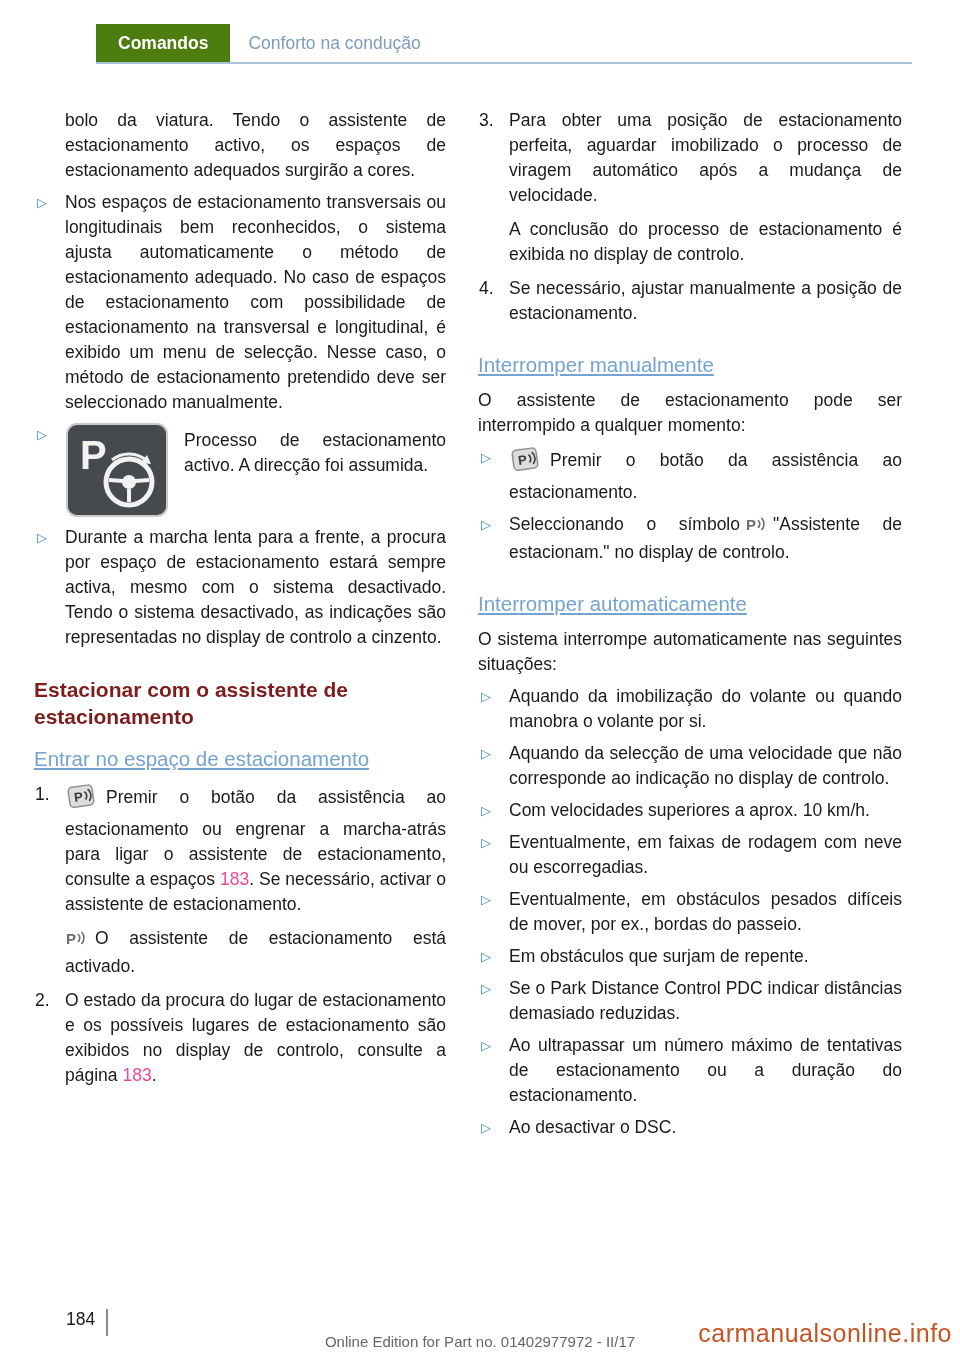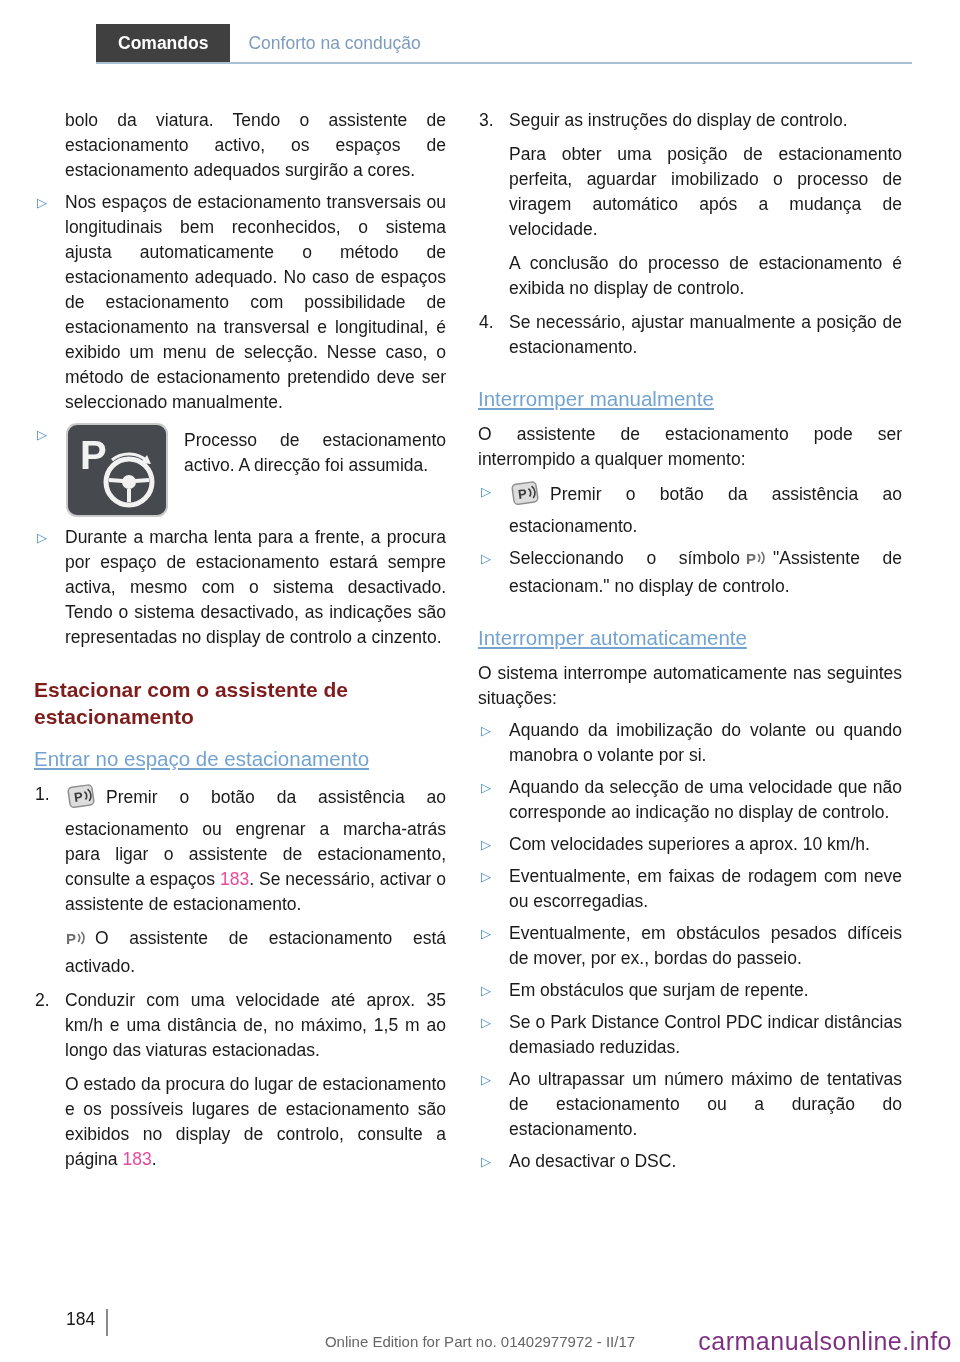--- a/index.html
+++ b/index.html
@@ -6,21 +6,21 @@
   html,body { background:#ffffff; }
   .page {
     position:relative; width:960px; height:1362px; margin:0 auto;
     background:#ffffff; overflow:hidden;
     font-family:"Liberation Sans", sans-serif; color:#1a1a1a;
   }
   
   .header { padding:24px 48px 0 96px; }
   .header-row { display:flex; align-items:stretch; }
   .tab {
-    background:#404040; color:#ffffff; font-weight:bold; font-size:17.5px;
+    background:#4d7c0f; color:#ffffff; font-weight:bold; font-size:17.5px;
     padding:9px 22px 8px; white-space:nowrap;
   }
   .subsection {
     color:#7d9cbd; font-weight:normal; font-size:17.5px;
     padding:9px 0 8px 18px; white-space:nowrap;
   }
   .header-rule { height:2px; background:#a9c0d6; }
   
   .content {
     display:flex; gap:32px; margin:44px 0 0 34px;
@@ -63,22 +63,22 @@
   .page-number {
     position:absolute; left:66px; bottom:26px;
     display:flex; align-items:flex-start; font-size:17.5px; color:#1a1a1a;
   }
   .page-number .vline { width:2px; height:27px; background:#8a8a8a; margin-left:11px; }
   .edition {
     position:absolute; left:0; right:0; bottom:12px; text-align:center;
     font-size:15px; color:#666666;
   }
   .watermark {
-    position:absolute; right:8px; bottom:6px;
-    font-size:25px; color:#701a75; letter-spacing:0.5px; opacity:0.9;
+    position:absolute; right:8px; bottom:14px;
+    font-size:25px; color:#c2410c; letter-spacing:0.5px; opacity:0.9;
     white-space:nowrap;
   }
 </style>
 </head>
 <body>
 
 <div class="page">
 
   <div class="header">
     <div class="header-row">
@@ -146,35 +146,33 @@
               <path d="M13 5 a5.5 5.5 0 0 1 0 8" stroke="#6f6f6f" fill="none" stroke-width="1.6"></path>
               <path d="M16.5 3 a8.5 8.5 0 0 1 0 12" stroke="#6f6f6f" fill="none" stroke-width="1.6"></path>
             </svg></span><span>O assistente de estacionamento está activado.</span>
           </p>
         </div>
       </div>
 
       <div class="step">
         <span class="num">2.</span>
         <div class="step-body">
-          <p>Conduzir com uma velocidade até aprox. 35 km/h e uma distância de, no máximo, 1,5 m ao longo das viaturas estacionadas.</p>
           <p>
             <span>O estado da procura do lugar de estacionamento e os possíveis lugares de estacionamento são exibidos no display de controlo, consulte a página </span><a class="pagelink">183</a><span>.</span>
           </p>
         </div>
       </div>
 
     </div>
 
     <div class="col-right">
 
       <div class="step">
         <span class="num">3.</span>
         <div class="step-body">
-          <p>Seguir as instruções do display de controlo.</p>
           <p>Para obter uma posição de estacionamento perfeita, aguardar imobilizado o processo de viragem automático após a mudança de velocidade.</p>
           <p>A conclusão do processo de estacionamento é exibida no display de controlo.</p>
         </div>
       </div>
 
       <div class="step">
         <span class="num">4.</span>
         <div class="step-body">
           <p>Se necessário, ajustar manualmente a posição de estacionamento.</p>
         </div>

